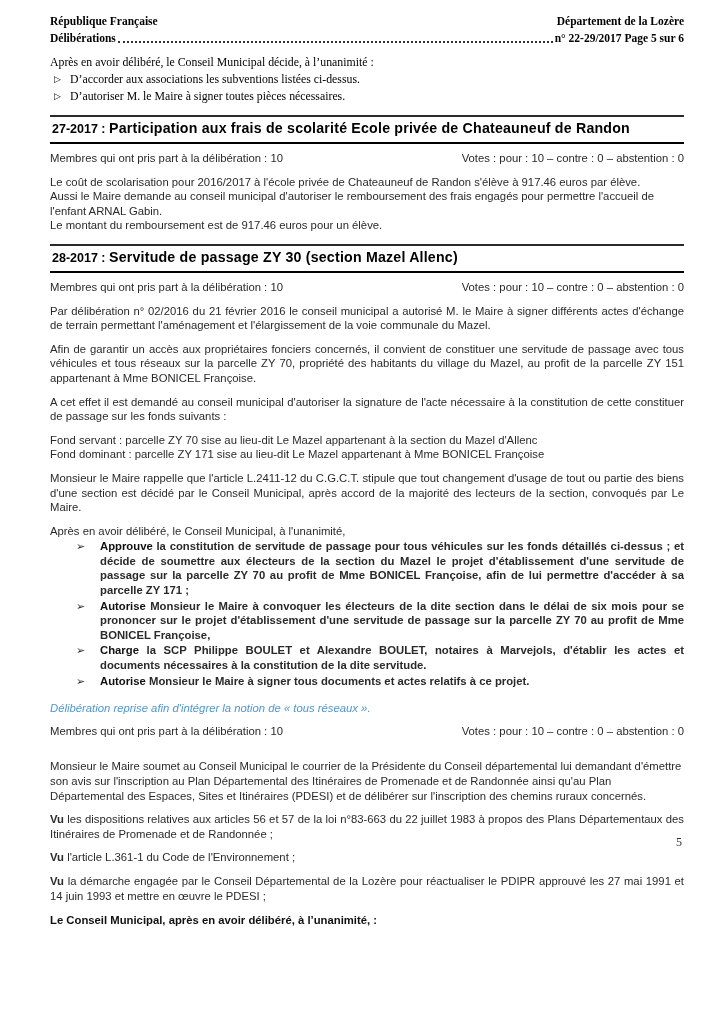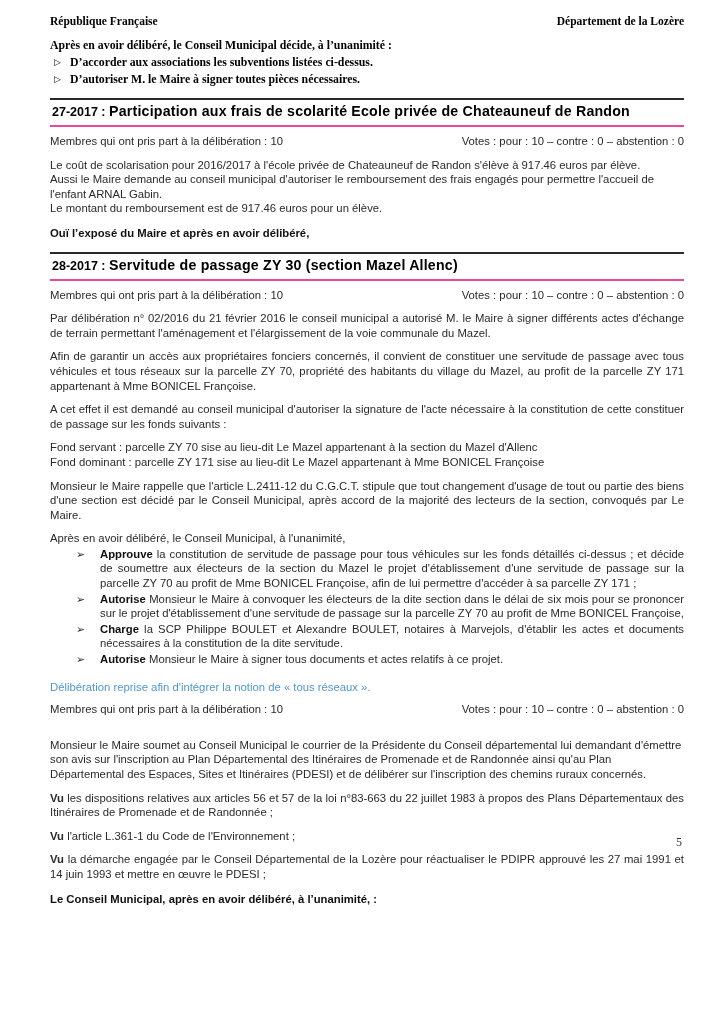--- a/index.html
+++ b/index.html
@@ -12,61 +12,66 @@
     padding:14px 40px 0 50px;
     font-family:"Liberation Sans","DejaVu Sans",sans-serif;
     font-size:11.3px; line-height:14.6px; color:#1c1c1c;
   }
   
   .doc-header { font-family:"Liberation Serif","DejaVu Serif",serif; font-weight:bold; font-size:11.5px; line-height:15px; color:#000; }
   .doc-header-row1 { display:flex; justify-content:space-between; }
   .doc-header-row2 { display:flex; align-items:flex-end; margin-top:2px; }
   .leader { flex:1; border-bottom:2px dotted #333; margin:0 2px 3px 2px; height:10px; }
   
-  .intro { font-family:"Liberation Serif","DejaVu Serif",serif; font-weight:bold; font-size:11.8px; line-height:15px; color:#000; margin-top:9px; }
+  .intro { font-family:"Liberation Serif","DejaVu Serif",serif; font-weight:normal; font-size:11.8px; line-height:15px; color:#000; margin-top:9px; }
   .intro-bullet { display:flex; margin-top:2px; }
   .intro-bullet .tri { width:20px; padding-left:4px; font-size:9px; flex:0 0 20px; }
   .intro-bullet .btxt { flex:1; }
   
   .sec-head {
     margin-top:11px;
     border-top:2px solid #2a2a2a;
-    border-bottom:2px solid #ec4899;
+    border-bottom:2px solid #000000;
     padding:3px 0 4px 2px;
     font-size:12.5px; line-height:17px; color:#000;
   }
   .sec-head .num { font-weight:bold; letter-spacing:0; }
   .sec-head .ttl { font-weight:bold; font-size:14.2px; letter-spacing:0.2px; }
   
   .meta-row { display:flex; justify-content:space-between; margin-top:7px; color:#2a2a2a; }
   
   .para { margin-top:9px; color:#2a2a2a; }
   .para.just { text-align:justify; }
   .bold-block { margin-top:10px; font-weight:bold; color:#111; }
   .lead-line { margin-top:9px; color:#2a2a2a; }
   
   .blist { margin-top:1px; }
   .brow { display:flex; margin-top:1px; text-align:justify; color:#2a2a2a; }
   .brow .arr { flex:0 0 24px; padding-left:26px; width:50px; flex-basis:50px; font-size:11px; }
-  .brow .btxt { flex:1; }
+  .brow .btxt { flex:1;font-weight:bold; }
   .brow b { color:#111; }
   
-  .note { margin:13px 0 8px 0; }
+  .note { margin:13px 0 8px 0; font-style:italic; }
   
   .page-num { position:absolute; right:42px; bottom:14px; font-family:"Liberation Serif","DejaVu Serif",serif; font-size:12px; color:#333; }
 </style>
 </head>
 <body>
 
 <div class="page">
 
   <div class="doc-header">
     <div class="doc-header-row1">
       <span>République Française</span>
       <span>Département de la Lozère</span>
+    </div>
+    <div class="doc-header-row2">
+      <span>Délibérations</span>
+      <span class="leader"></span>
+      <span>n° 22-29/2017 Page 5 sur 6</span>
     </div>
   </div>
 
   <div class="intro">
     <div>Après en avoir délibéré, le Conseil Municipal décide, à l’unanimité :</div>
     <div class="intro-bullet">
       <span class="tri">▷</span>
       <span class="btxt">D’accorder aux associations les subventions listées ci-dessus.</span>
     </div>
     <div class="intro-bullet">
@@ -83,35 +88,34 @@
     <div class="meta-row">
       <span>Membres qui ont pris part à la délibération : 10</span>
       <span>Votes : pour : 10 – contre : 0 – abstention : 0</span>
     </div>
     <div class="para">
       <div>Le coût de scolarisation pour 2016/2017 à l'école privée de Chateauneuf de Randon s'élève à 917.46 euros par élève.</div>
       <div>Aussi le Maire demande au conseil municipal d'autoriser le remboursement des frais engagés pour permettre l'accueil de l'enfant ARNAL Gabin.</div>
       <div>Le montant du remboursement est de 917.46 euros pour un élève.</div>
     </div>
     <div class="bold-block">
-      <div>Ouï l’exposé du Maire et après en avoir délibéré,</div>
     </div>
   </div>
 
   <div>
     <div class="sec-head">
       <span class="num">28-2017 :</span>
       <span class="ttl">Servitude de passage ZY 30 (section Mazel Allenc)</span>
     </div>
     <div class="meta-row">
       <span>Membres qui ont pris part à la délibération : 10</span>
       <span>Votes : pour : 10 – contre : 0 – abstention : 0</span>
     </div>
     <div class="para just">Par délibération n° 02/2016 du 21 février 2016 le conseil municipal a autorisé M. le Maire à signer différents actes d'échange de terrain permettant l'aménagement et l'élargissement de la voie communale du Mazel.</div>
-    <div class="para just">Afin de garantir un accès aux propriétaires fonciers concernés, il convient de constituer une servitude de passage avec tous véhicules et tous réseaux sur la parcelle ZY 70, propriété des habitants du village du Mazel, au profit de la parcelle ZY 171 appartenant à Mme BONICEL Françoise.</div>
+    <div class="para just">Afin de garantir un accès aux propriétaires fonciers concernés, il convient de constituer une servitude de passage avec tous véhicules et tous réseaux sur la parcelle ZY 70, propriété des habitants du village du Mazel, au profit de la parcelle ZY 151 appartenant à Mme BONICEL Françoise.</div>
     <div class="para just">A cet effet il est demandé au conseil municipal d'autoriser la signature de l'acte nécessaire à la constitution de cette constituer de passage sur les fonds suivants :</div>
     <div class="para">
       <div>Fond servant : parcelle ZY 70 sise au lieu-dit Le Mazel appartenant à la section du Mazel d'Allenc</div>
       <div>Fond dominant : parcelle ZY 171 sise au lieu-dit Le Mazel appartenant à Mme BONICEL Françoise</div>
     </div>
     <div class="para just">Monsieur le Maire rappelle que l'article L.2411-12 du C.G.C.T. stipule que tout changement d'usage de tout ou partie des biens d'une section est décidé par le Conseil Municipal, après accord de la majorité des lecteurs de la section, convoqués par Le Maire.</div>
     <div class="lead-line">Après en avoir délibéré, le Conseil Municipal, à l'unanimité,</div>
     <div class="blist">
       <div class="brow">
         <span class="arr">➢</span>

